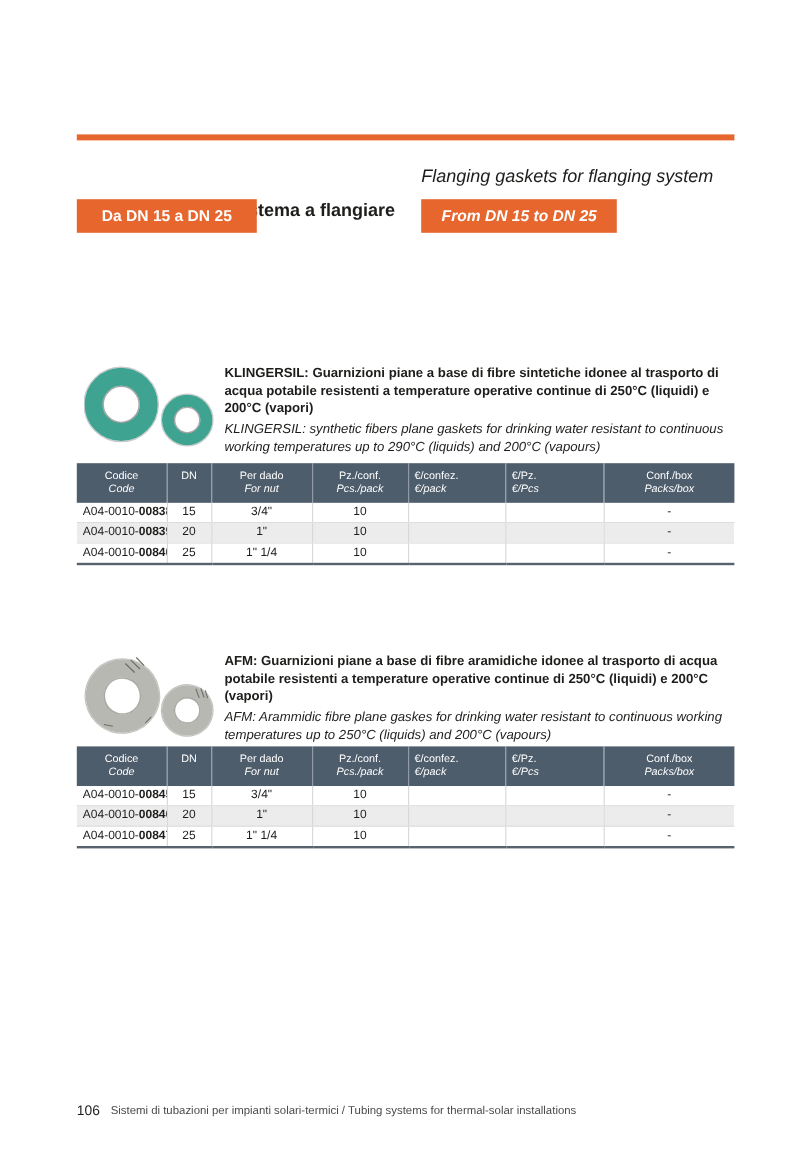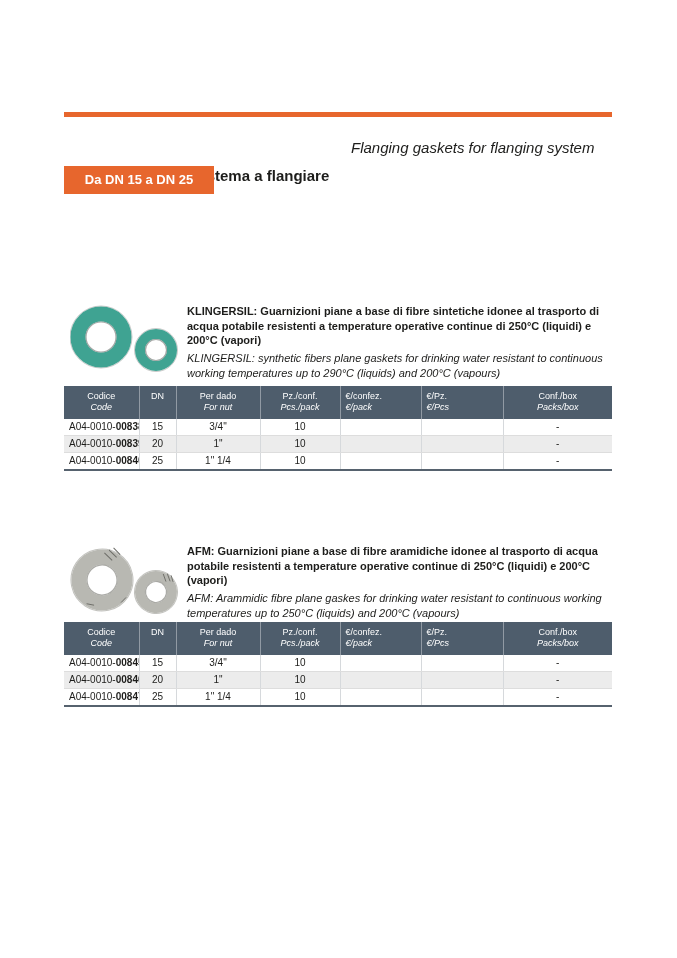--- a/index.html
+++ b/index.html
@@ -89,20 +89,21 @@
 <div class="page">
 
   <div class="top-rule"></div>
 
   <div class="title-row">
     <h1 class="title-it">Guarnizioni per sistema a flangiare</h1>
     <h2 class="title-en">Flanging gaskets for flanging system</h2>
   </div>
 
   <span class="badge badge-it">Da DN 15 a DN 25</span>
+  <span class="badge badge-en">From DN 15 to DN 25</span>
 
   <div class="section section-klingersil">
     <div class="section-image">
       <svg width="112" height="72" viewBox="0 0 112 72">
         <circle cx="31" cy="33" r="31" fill="none" stroke="#9a9d9b" stroke-width="1" opacity="0.55"></circle>
         <circle cx="31" cy="33" r="23" fill="none" stroke="#3fa392" stroke-width="15"></circle>
         <circle cx="31" cy="33" r="15" fill="none" stroke="#7e817f" stroke-width="1.2" opacity="0.7"></circle>
         <circle cx="86" cy="46" r="21.5" fill="none" stroke="#9a9d9b" stroke-width="1" opacity="0.55"></circle>
         <circle cx="86" cy="46" r="16" fill="none" stroke="#3fa392" stroke-width="10"></circle>
         <circle cx="86" cy="46" r="10.5" fill="none" stroke="#7e817f" stroke-width="1.2" opacity="0.7"></circle>
@@ -279,14 +280,17 @@
             <td class="al-center">1" 1/4</td>
             <td class="al-center">10</td>
             <td class="al-right"></td>
             <td class="al-right"></td>
             <td class="al-center">-</td>
           </tr>
         </tbody>
     </table>
   </div>
 
+  <div class="footer">
+    <span class="page-number">106</span><span>Sistemi di tubazioni per impianti solari-termici / Tubing systems for thermal-solar installations</span>
+  </div>
 
 </div>
 
 </body></html>

